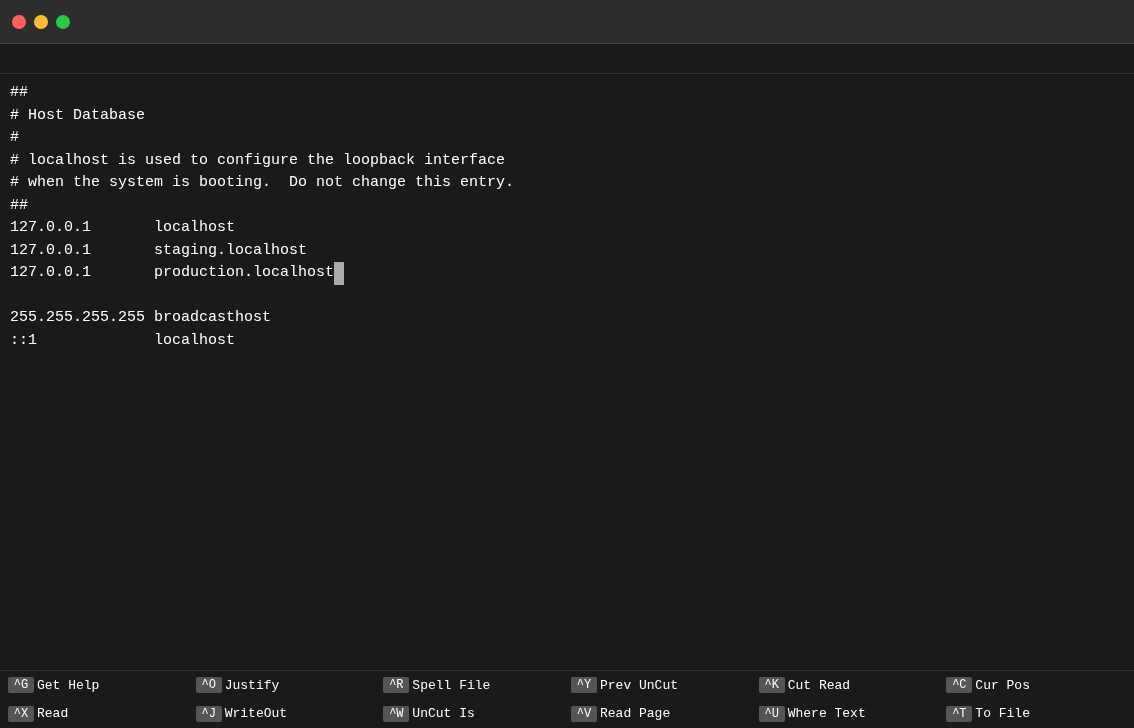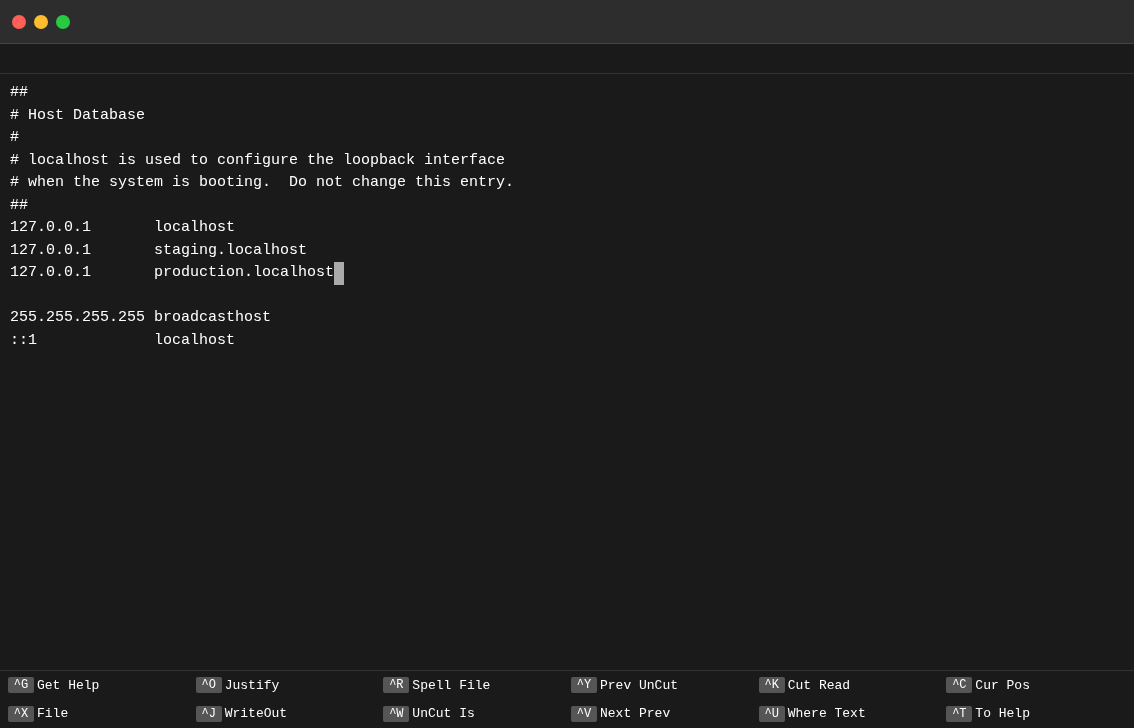--- a/index.html
+++ b/index.html
@@ -205,36 +205,36 @@
         <span class="shortcut-label">Cut Read</span>
       </div>
       <div class="shortcut-item">
         <span class="shortcut-key">^C</span>
         <span class="shortcut-label">Cur Pos</span>
       </div>
     </div>
   <div class="shortcut-row" id="shortcut-row-2">
       <div class="shortcut-item">
         <span class="shortcut-key">^X</span>
-        <span class="shortcut-label">File</span>
+        <span class="shortcut-label">Read</span>
       </div>
       <div class="shortcut-item">
         <span class="shortcut-key">^J</span>
         <span class="shortcut-label">WriteOut</span>
       </div>
       <div class="shortcut-item">
         <span class="shortcut-key">^W</span>
         <span class="shortcut-label">UnCut Is</span>
       </div>
       <div class="shortcut-item">
         <span class="shortcut-key">^V</span>
-        <span class="shortcut-label">Next Prev</span>
+        <span class="shortcut-label">Read Page</span>
       </div>
       <div class="shortcut-item">
         <span class="shortcut-key">^U</span>
         <span class="shortcut-label">Where Text</span>
       </div>
       <div class="shortcut-item">
         <span class="shortcut-key">^T</span>
-        <span class="shortcut-label">To Help</span>
+        <span class="shortcut-label">To File</span>
       </div>
     </div>
 </div>
 
 </body></html>

